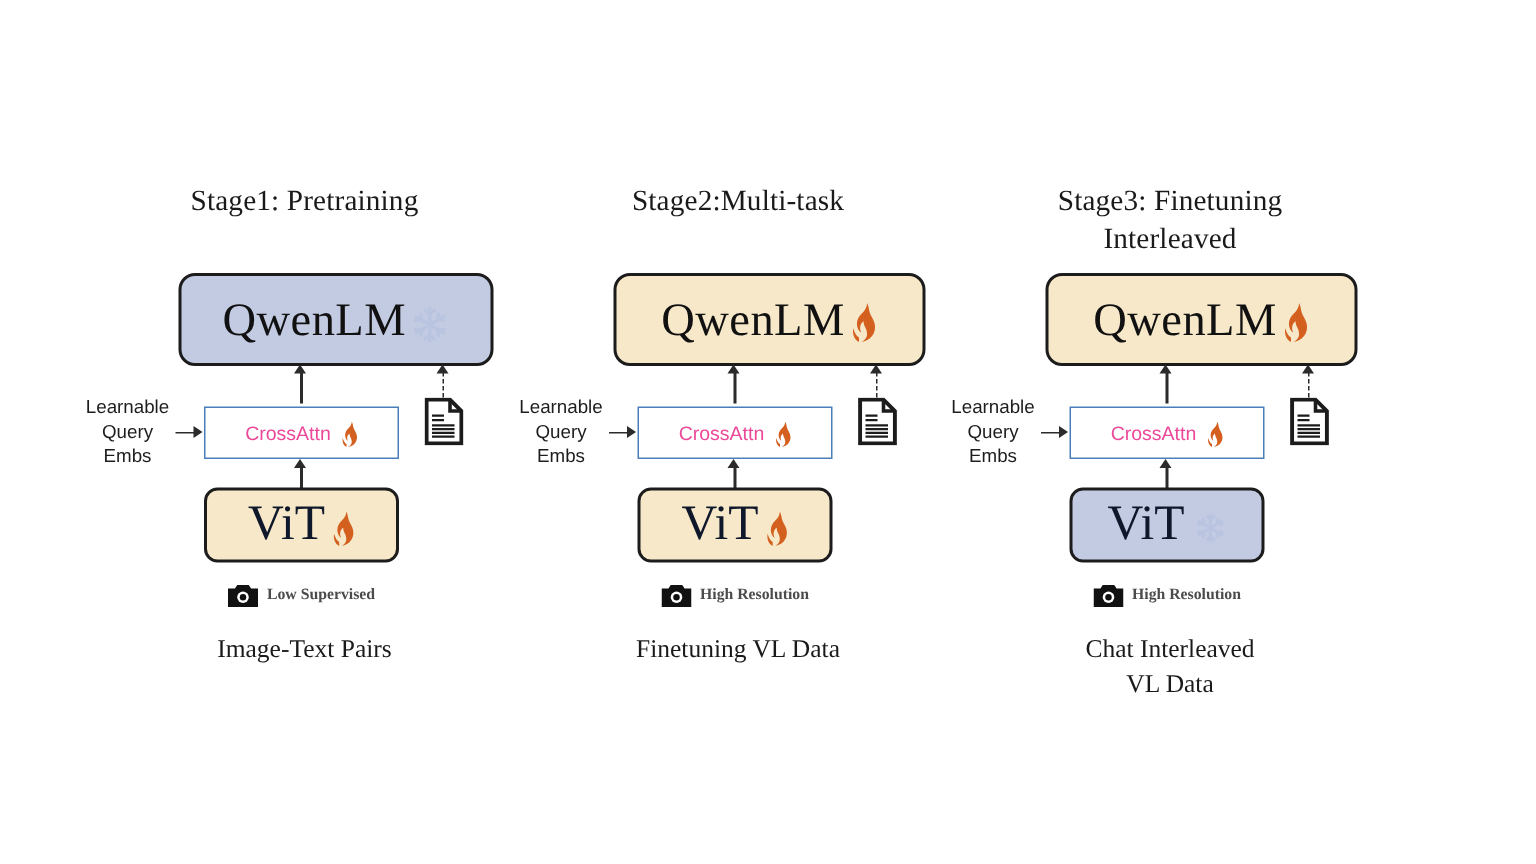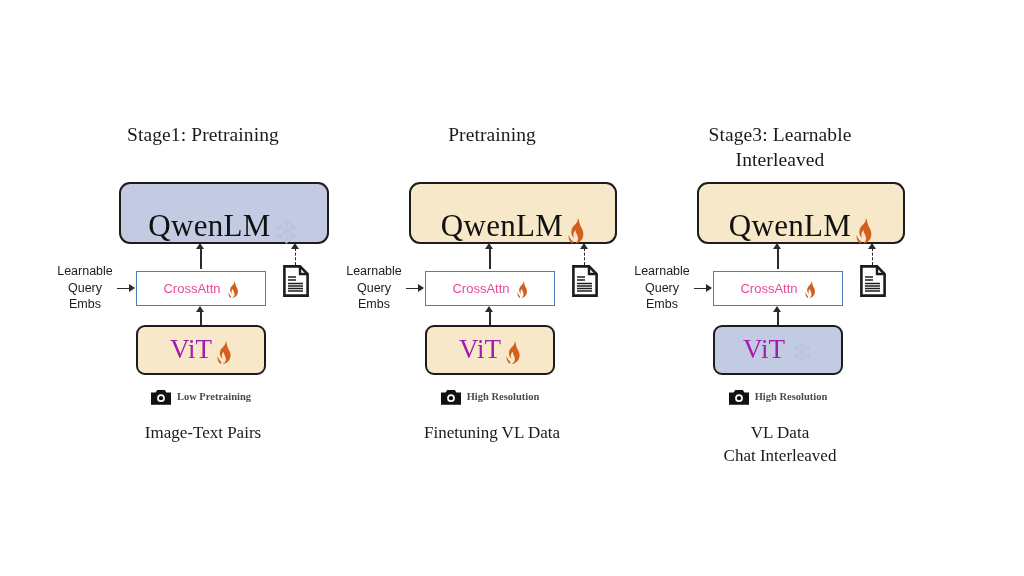--- a/index.html
+++ b/index.html
@@ -26,21 +26,21 @@
     color:#1a1a1a;
     letter-spacing:.1px;
   }
 
   
   .lm-box{
     position:absolute;top:182px;left:87px;
     width:208px;height:62px;
     border:2.2px solid #1c1c1c;
     border-radius:11px;
-    display:flex;align-items:flex-end;justify-content:center;
+    display:flex;align-items:center;justify-content:center;
     box-sizing:border-box;
   }
   #stage-0 .lm-box{left:86px;width:210px;}
   .lm-label{
     font-family:"Liberation Serif", serif;
     font-size:31px;color:#111;
     letter-spacing:.3px;
     line-height:1;
     position:relative;top:-1px;
   }
@@ -64,21 +64,21 @@
   .vit-box{
     position:absolute;top:325px;left:103px;
     width:130px;height:50px;
     border:2.2px solid #1c1c1c;
     border-radius:9px;
     box-sizing:border-box;
     display:flex;align-items:center;justify-content:center;
   }
   .vit-label{
     font-family:"Liberation Serif", serif;
-    font-size:27px;color:#a21caf;
+    font-size:33px;color:#0f172a;
     line-height:1;position:relative;top:-1px;
   }
 
   .fill-blue{background:#c3cbe3;}
   .fill-cream{background:#f6e8c8;}
 
   
   .badge{display:inline-block;line-height:1;margin-left:5px;position:relative;}
   .flame-lm{width:17px;height:26px;top:2px;}
   .flame-ca{width:11px;height:17px;top:1px;margin-left:7px;}
@@ -220,33 +220,33 @@
     </div>
 
     <div class="res-row">
       <span class="cam-icon">
         <svg viewBox="0 0 26 20">
           <path d="M0 4 H6 L8 1 H18 L20 4 H26 V20 H0 Z" fill="#111"></path>
           <circle cx="13" cy="11.5" r="5" fill="#fff"></circle>
             <circle cx="13" cy="11.5" r="2.8" fill="#111"></circle>
         </svg>
       </span>
-      <span class="res-text">Low Pretraining</span>
+      <span class="res-text">Low Supervised</span>
     </div>
 
     <div class="dataset">
       <div>Image-Text Pairs</div>
       <div></div>
     </div>
   </div>
 
   <div class="stage" id="stage-1">
 
     <div class="stage-title">
-      <div>Pretraining</div>
+      <div>Stage2:Multi-task</div>
     </div>
 
     <div class="lm-box fill-cream">
       <span class="lm-label">QwenLM</span>
       <span class="badge flame-lm">
         <svg viewBox="0 0 22 34">
             <path d="M13 0 C13 7 7 9 5 14 C3 19 5 24 8 26 C6 22 7 18 10 16 C10 21 13 22 13 27 C13 31 10 33 8 34 C16 33 20 27 20 21 C20 15 16 12 15 7 C14.5 4 14 2 13 0 Z" fill="#d4601f"></path>
             <path d="M6 34 C2 32 0 27 1 22 C2 26 4 29 6 30 Z" fill="#d4601f"></path>
           </svg>
       </span>
@@ -314,21 +314,21 @@
     </div>
 
     <div class="dataset">
       <div>Finetuning VL Data</div>
     </div>
   </div>
 
   <div class="stage" id="stage-2">
 
     <div class="stage-title">
-      <div>Stage3: Learnable</div>
+      <div>Stage3: Finetuning</div>
       <div>Interleaved</div>
     </div>
 
     <div class="lm-box fill-cream">
       <span class="lm-label">QwenLM</span>
       <span class="badge flame-lm">
         <svg viewBox="0 0 22 34">
             <path d="M13 0 C13 7 7 9 5 14 C3 19 5 24 8 26 C6 22 7 18 10 16 C10 21 13 22 13 27 C13 31 10 33 8 34 C16 33 20 27 20 21 C20 15 16 12 15 7 C14.5 4 14 2 13 0 Z" fill="#d4601f"></path>
             <path d="M6 34 C2 32 0 27 1 22 C2 26 4 29 6 30 Z" fill="#d4601f"></path>
           </svg>
@@ -394,18 +394,18 @@
         <svg viewBox="0 0 26 20">
           <path d="M0 4 H6 L8 1 H18 L20 4 H26 V20 H0 Z" fill="#111"></path>
           <circle cx="13" cy="11.5" r="5" fill="#fff"></circle>
             <circle cx="13" cy="11.5" r="2.8" fill="#111"></circle>
         </svg>
       </span>
       <span class="res-text">High Resolution</span>
     </div>
 
     <div class="dataset">
+      <div>Chat Interleaved</div>
       <div>VL Data</div>
-      <div>Chat Interleaved</div>
     </div>
   </div>
 
 </div>
 
 </body></html>

